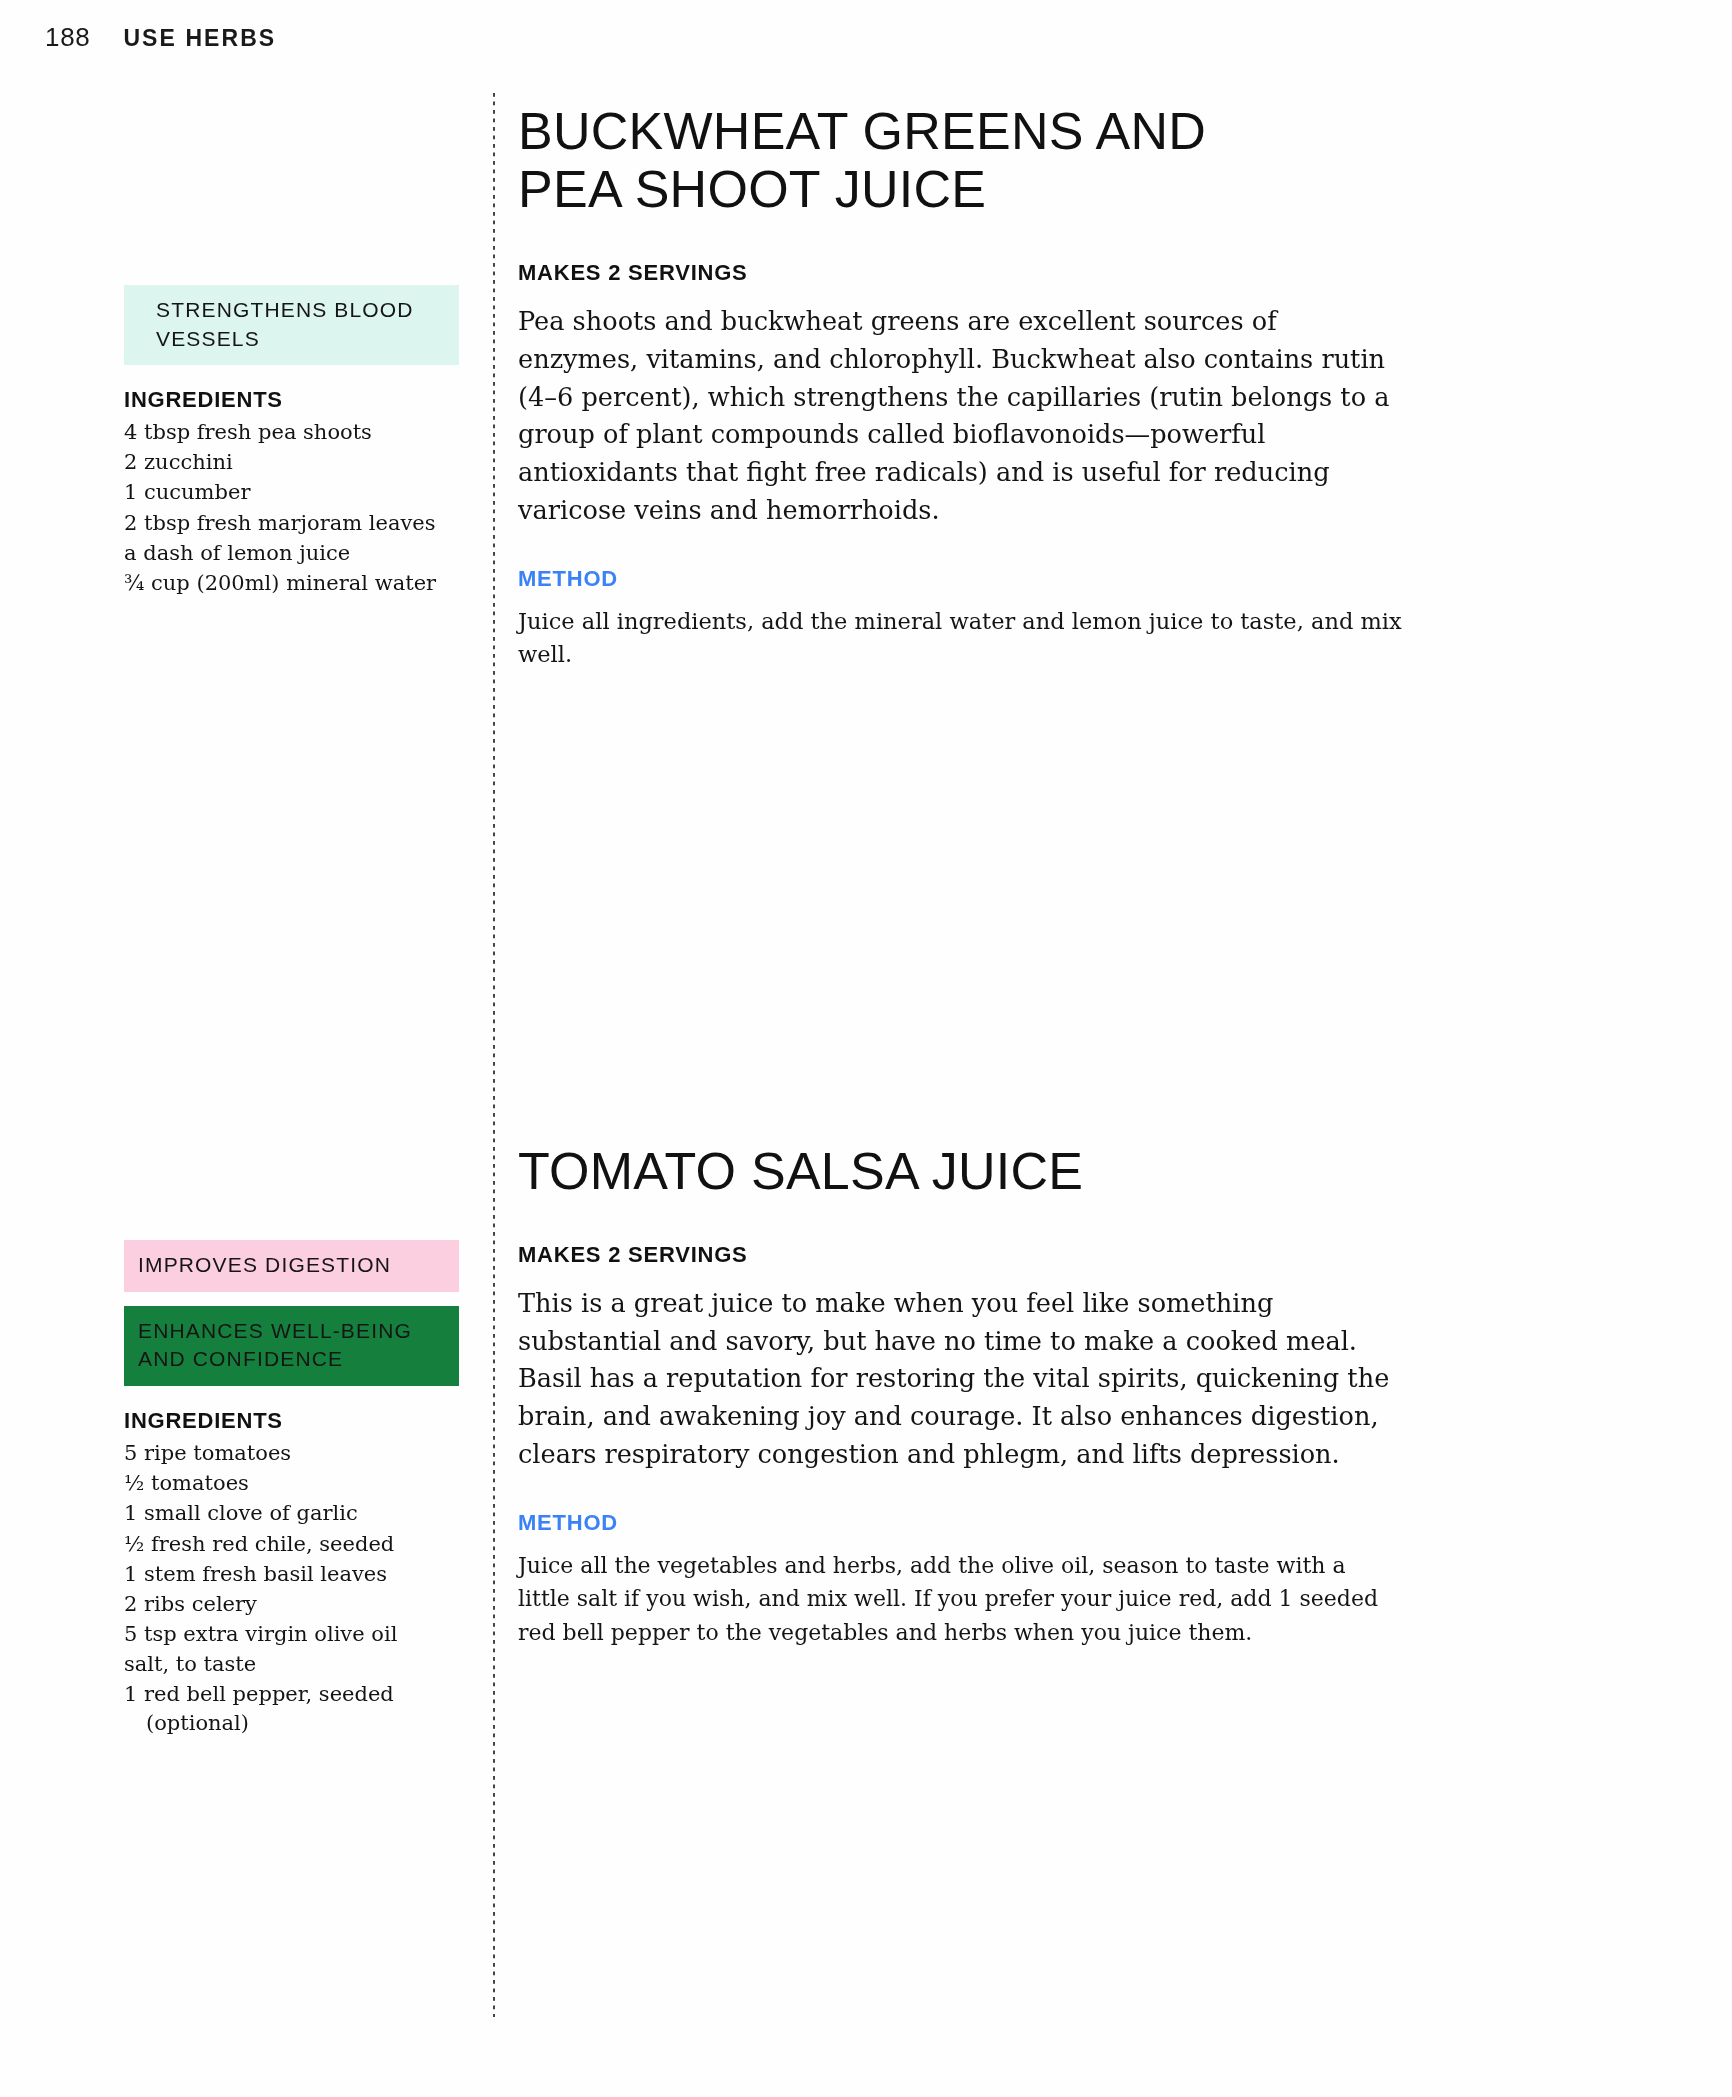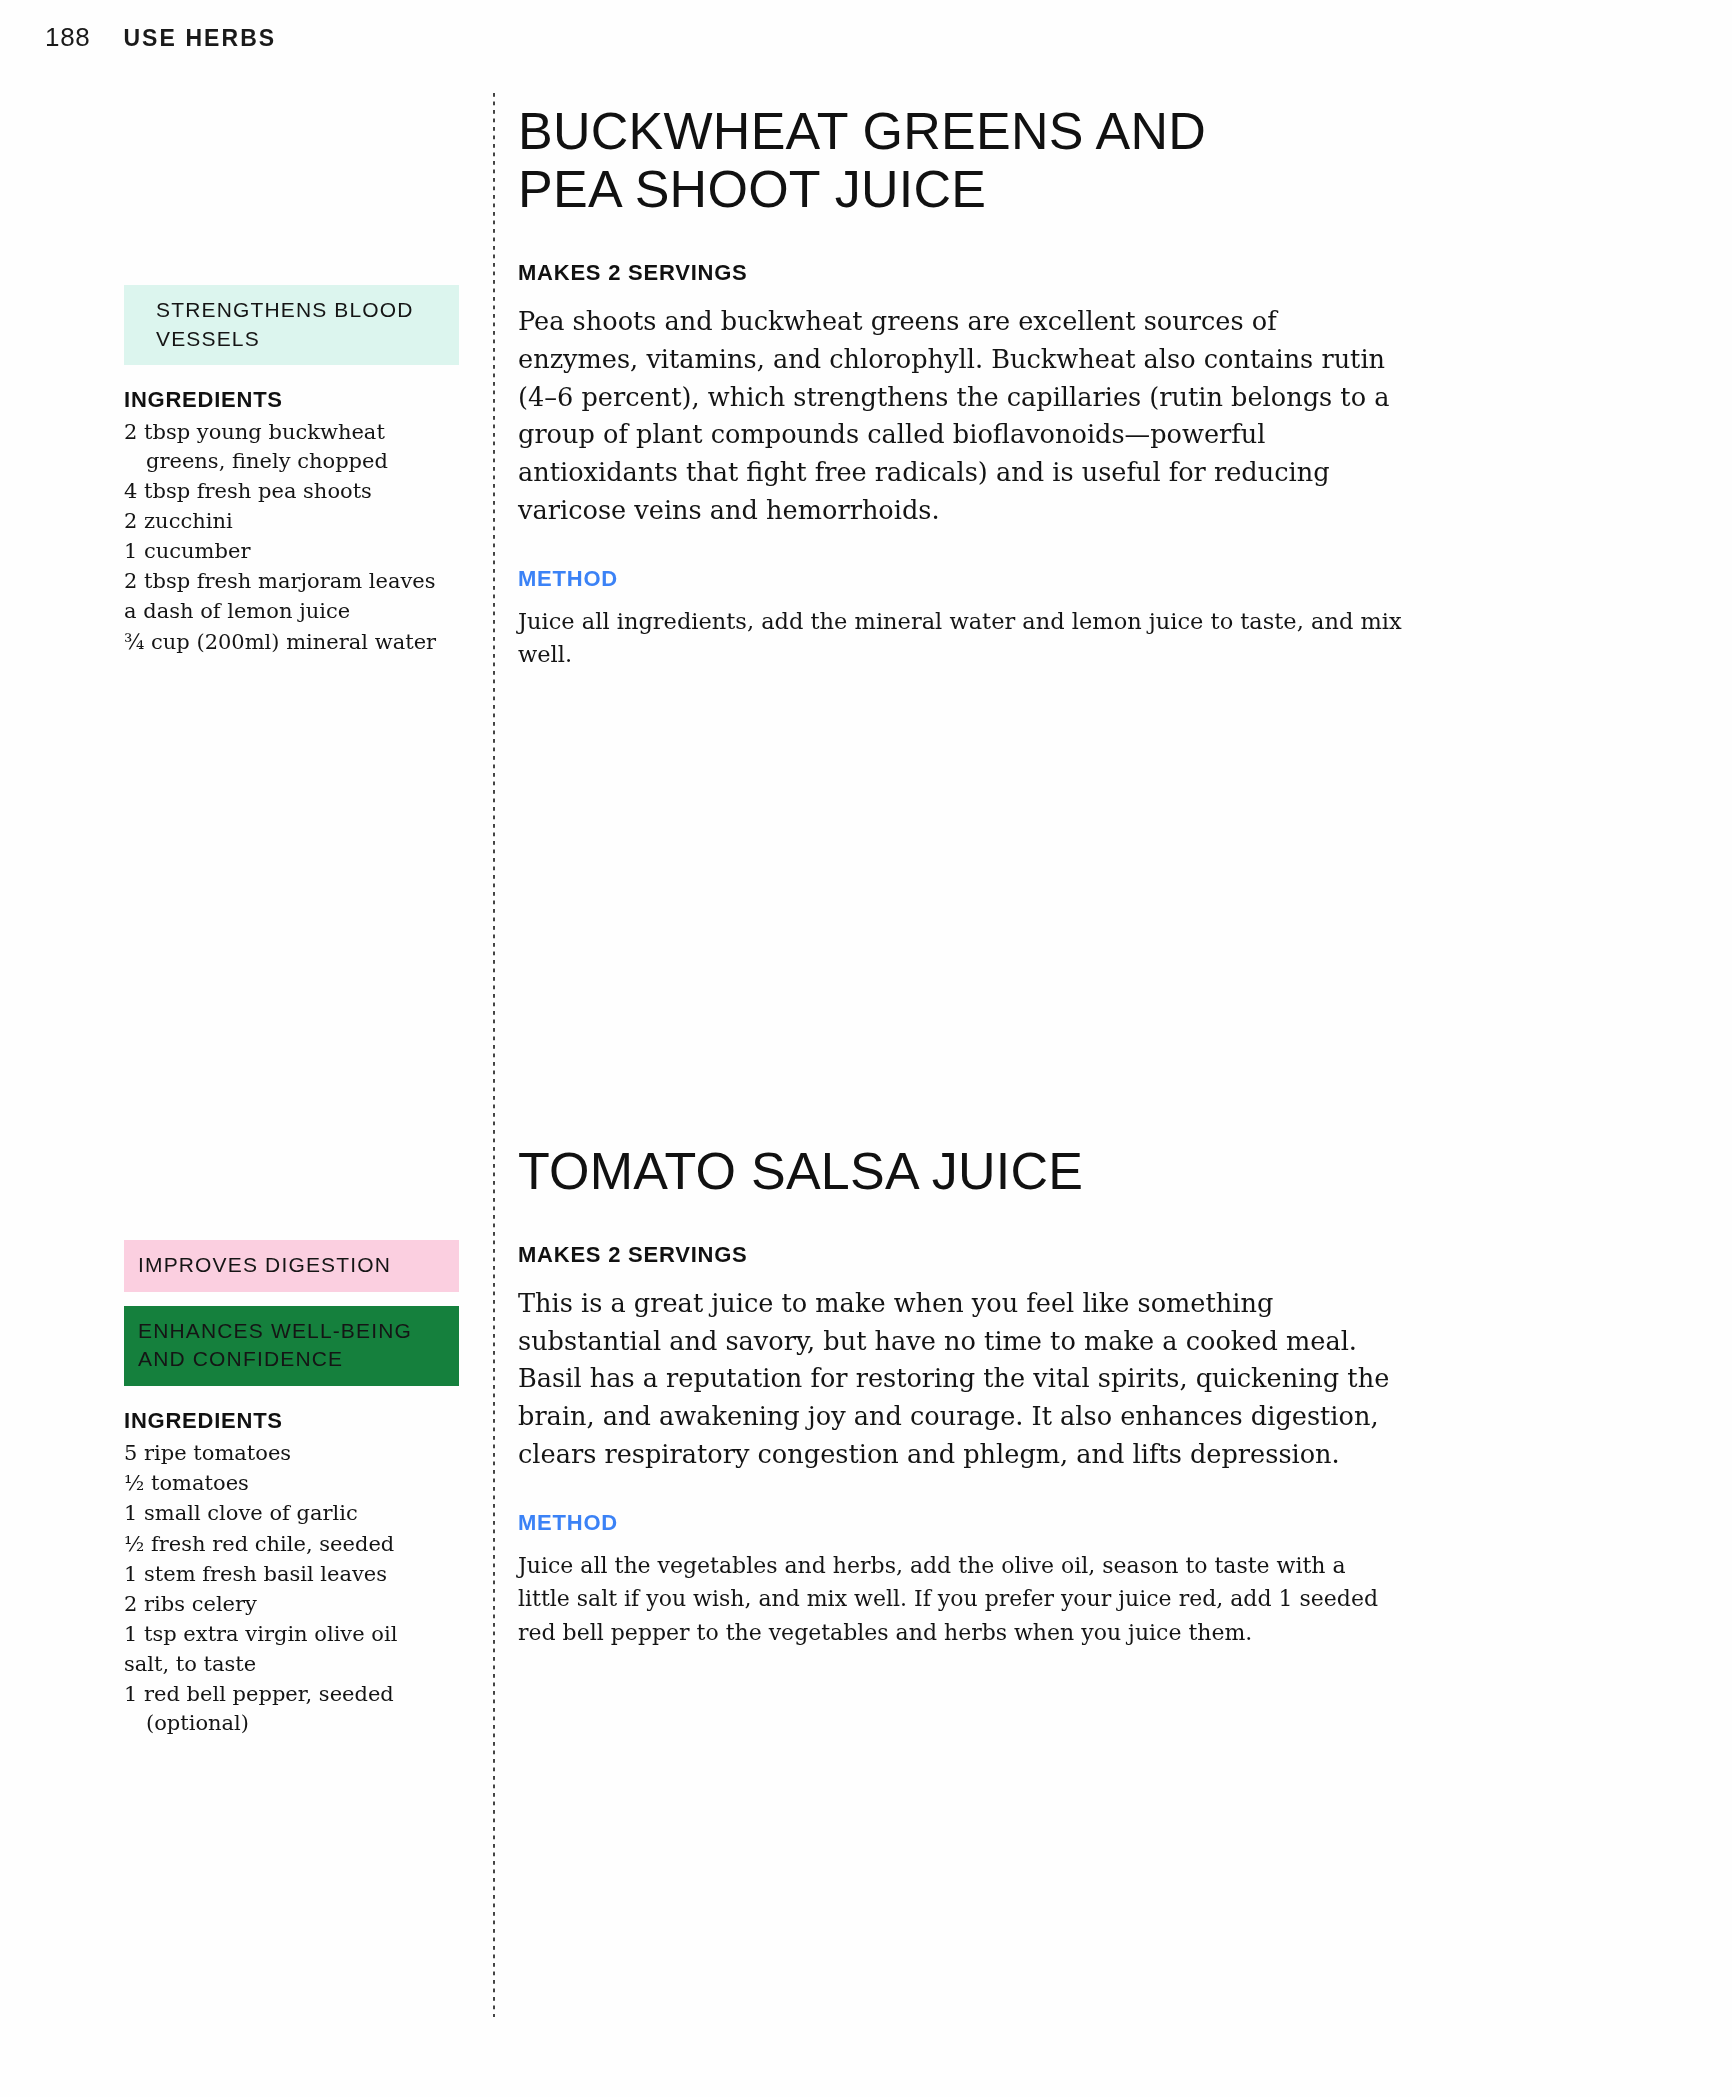--- a/index.html
+++ b/index.html
@@ -173,21 +173,20 @@
   </div>
 
   <div class="column-rule"></div>
 
   <div class="sidebar" id="recipe-1-sidebar">
     <div class="tag mint">STRENGTHENS BLOOD VESSELS</div>
 
     <div class="ingredients-heading">INGREDIENTS</div>
 
     <ul class="ingredient-list">
-      <li>2 tbsp young buckwheat greens, finely chopped</li>
       <li>4 tbsp fresh pea shoots</li>
       <li>2 zucchini</li>
       <li>1 cucumber</li>
       <li>2 tbsp fresh marjoram leaves</li>
       <li>a dash of lemon juice</li>
       <li>¾ cup (200ml) mineral water</li>
     </ul>
   </div>
 
   <div class="content" id="recipe-1-content">
@@ -212,21 +211,21 @@
 
     <div class="ingredients-heading">INGREDIENTS</div>
 
     <ul class="ingredient-list">
       <li>5 ripe tomatoes</li>
       <li>½ tomatoes</li>
       <li>1 small clove of garlic</li>
       <li>½ fresh red chile, seeded</li>
       <li>1 stem fresh basil leaves</li>
       <li>2 ribs celery</li>
-      <li>1 tsp extra virgin olive oil</li>
+      <li>5 tsp extra virgin olive oil</li>
       <li>salt, to taste</li>
       <li>1 red bell pepper, seeded (optional)</li>
     </ul>
   </div>
 
   <div class="content" id="recipe-2-content">
     <h1 class="recipe-title">
       <span class="line">TOMATO SALSA JUICE</span>
     </h1>
 

